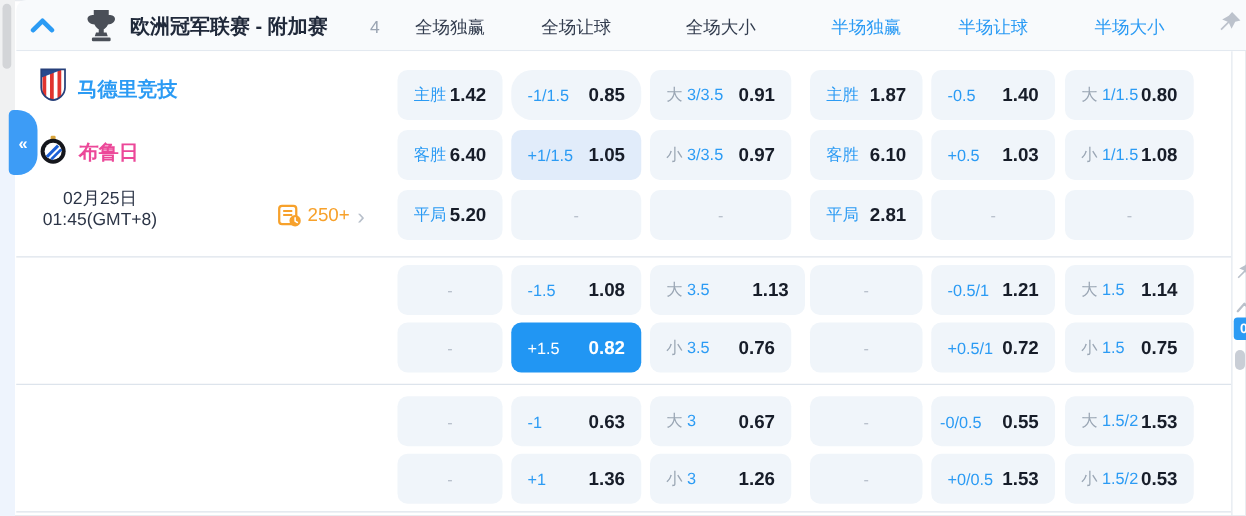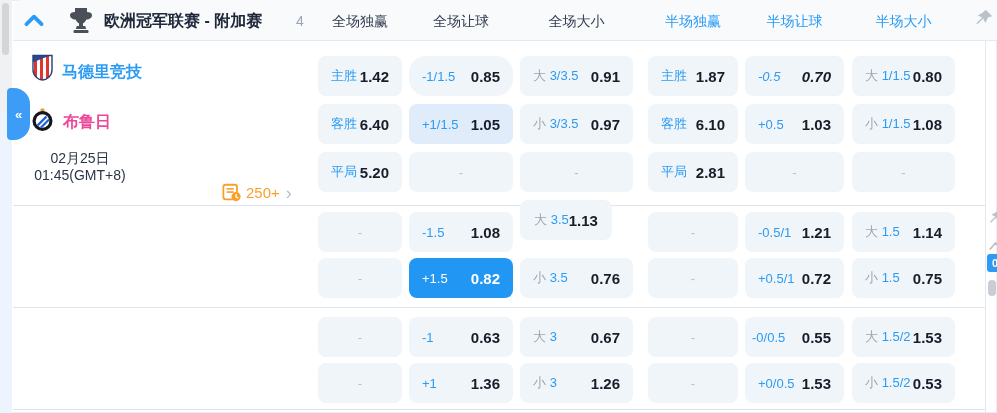--- a/index.html
+++ b/index.html
@@ -21,21 +21,21 @@
   .colh{top:13px;font-size:14px;text-align:center;white-space:nowrap;}
   .colh.full{color:#333d4f;}
   .colh.half{color:var(--accent);}
   .pin-top{left:974px;top:8px;width:20px;height:20px;cursor:pointer;}
   
   .team-name-home{left:62px;top:62px;font-size:16px;font-weight:700;color:var(--accent);white-space:nowrap;cursor:pointer;}
   .team-name-away{left:63px;top:112px;font-size:16px;font-weight:700;color:#ec4899;white-space:nowrap;cursor:pointer;}
   .logo-home{left:31px;top:54px;}
   .logo-away{left:31px;top:108px;}
   .date-block{left:22px;top:150px;width:116px;text-align:center;font-size:14px;color:#2c3547;line-height:17px;}
-  .more-markets{left:222px;top:163px;display:flex;align-items:center;gap:4px;cursor:pointer;margin-top:20px;}
+  .more-markets{left:222px;top:163px;display:flex;align-items:center;gap:4px;cursor:pointer;}
   .more-markets .mm-txt{font-size:15px;color:#f7a12b;}
   .more-markets .mm-chev{font-size:18px;color:#b7bfca;line-height:14px;margin-left:2px;}
   
   .cell{position:absolute;height:40px;border-radius:8px;background:var(--cell-bg);box-sizing:border-box;
         display:flex;align-items:center;justify-content:space-between;padding:0 13px;cursor:pointer;}
   .cell .lbl{font-size:13px;color:var(--accent);white-space:nowrap;}
   .cell .lbl .side{color:#9aa6b4;}
   .cell .val{font-size:15px;font-weight:700;color:#171d29;white-space:nowrap;}
   .cell.hot{background:var(--cell-hot);}
   .cell.sel{background:var(--sel-bg);}
@@ -167,23 +167,23 @@
       <span class="val">0.85</span>
     </div>
     <div class="cell" style="left: 520px; top: 56px; width: 113px;">
       <span class="lbl"><span class="side">大 </span>3/3.5</span>
       <span class="val">0.91</span>
     </div>
     <div class="cell" style="left: 648px; top: 56px; width: 90px;">
       <span class="lbl">主胜</span>
       <span class="val">1.87</span>
     </div>
-    <div class="cell" style="left: 745px; top: 56px; width: 99px; font-style: italic;">
+    <div class="cell" style="left: 745px; top: 56px; width: 99px;">
       <span class="lbl">-0.5</span>
-      <span class="val">0.70</span>
+      <span class="val">1.40</span>
     </div>
     <div class="cell" style="left: 852px; top: 56px; width: 103px;">
       <span class="lbl"><span class="side">大 </span>1/1.5</span>
       <span class="val">0.80</span>
     </div>
     <div class="cell" style="left: 318px; top: 104px; width: 84px;">
       <span class="lbl">客胜</span>
       <span class="val">6.40</span>
     </div>
     <div class="cell hot" style="left: 409px; top: 104px; width: 104px;">
@@ -226,21 +226,21 @@
     <div class="cell dash" style="left: 852px; top: 152px; width: 103px;">
       <span class="dashtxt">-</span>
     </div>
     <div class="cell dash" style="left: 318px; top: 212px; width: 84px;">
       <span class="dashtxt">-</span>
     </div>
     <div class="cell" style="left: 409px; top: 212px; width: 104px;">
       <span class="lbl">-1.5</span>
       <span class="val">1.08</span>
     </div>
-    <div class="cell" style="left: 520px; top: 200px; width: 92px; justify-content: center;">
+    <div class="cell" style="left: 520px; top: 212px; width: 124px;">
       <span class="lbl"><span class="side">大 </span>3.5</span>
       <span class="val">1.13</span>
     </div>
     <div class="cell dash" style="left: 648px; top: 212px; width: 90px;">
       <span class="dashtxt">-</span>
     </div>
     <div class="cell" style="left: 745px; top: 212px; width: 99px;">
       <span class="lbl">-0.5/1</span>
       <span class="val">1.21</span>
     </div>

